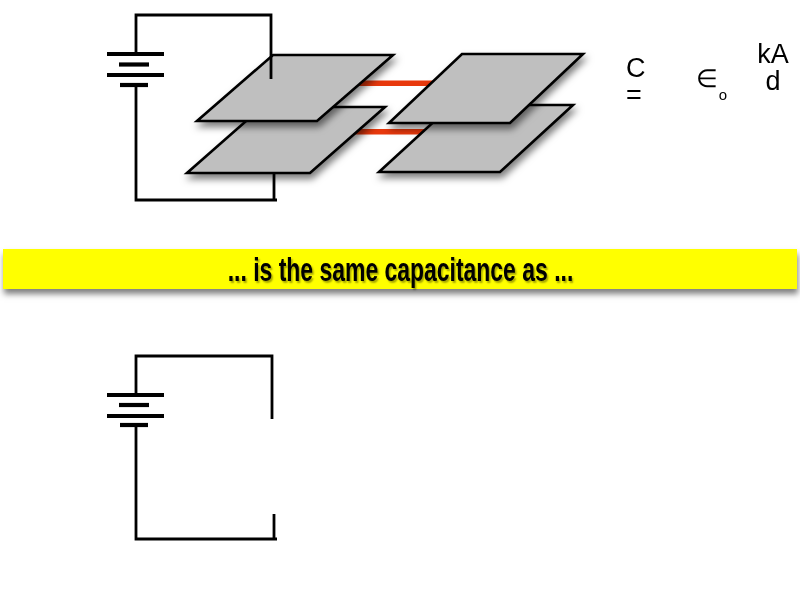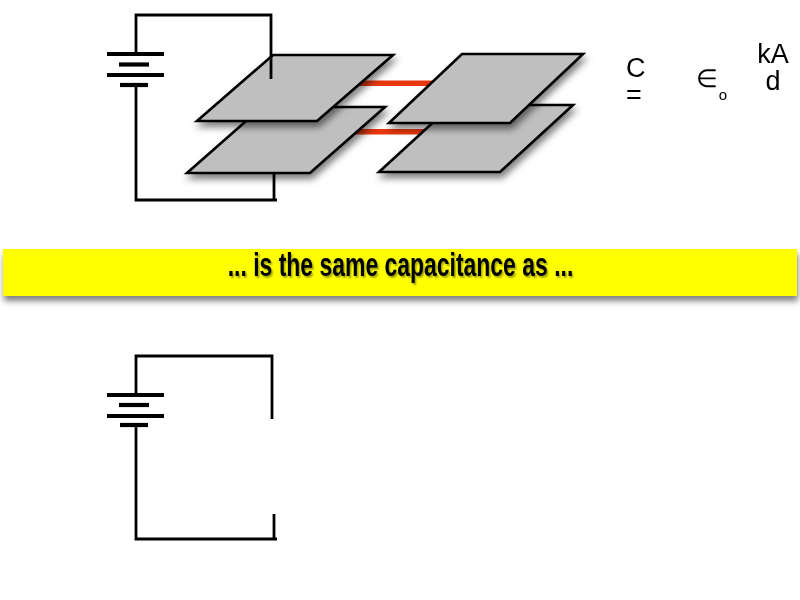--- a/index.html
+++ b/index.html
@@ -60,24 +60,24 @@
     display: block; font-size: 27px; line-height: 1;
   }
   .formula-frac .frac-bar {
     height: 2px; background: #000; margin: 5px 0 6px 0;
   }
 
   
   .banner {
     position: absolute;
     left: 3px; top: 249px;
-    width: 794px; height: 47px;
+    width: 794px; height: 40px;
     background: var(--banner-yellow, #ffff00);
     box-shadow: 1px 5px 6px rgba(0,0,0,0.50);
-    display: flex; align-items: flex-start; justify-content: center;
+    display: flex; align-items: center; justify-content: center;
   }
   .banner-text {
     font-weight: bold;
     font-size: 31px;
     line-height: 1;
     color: var(--banner-text, #000);
     white-space: nowrap;
     transform: scale(0.74, 1.06);
     transform-origin: 50% 50%;
     letter-spacing: 0px;

